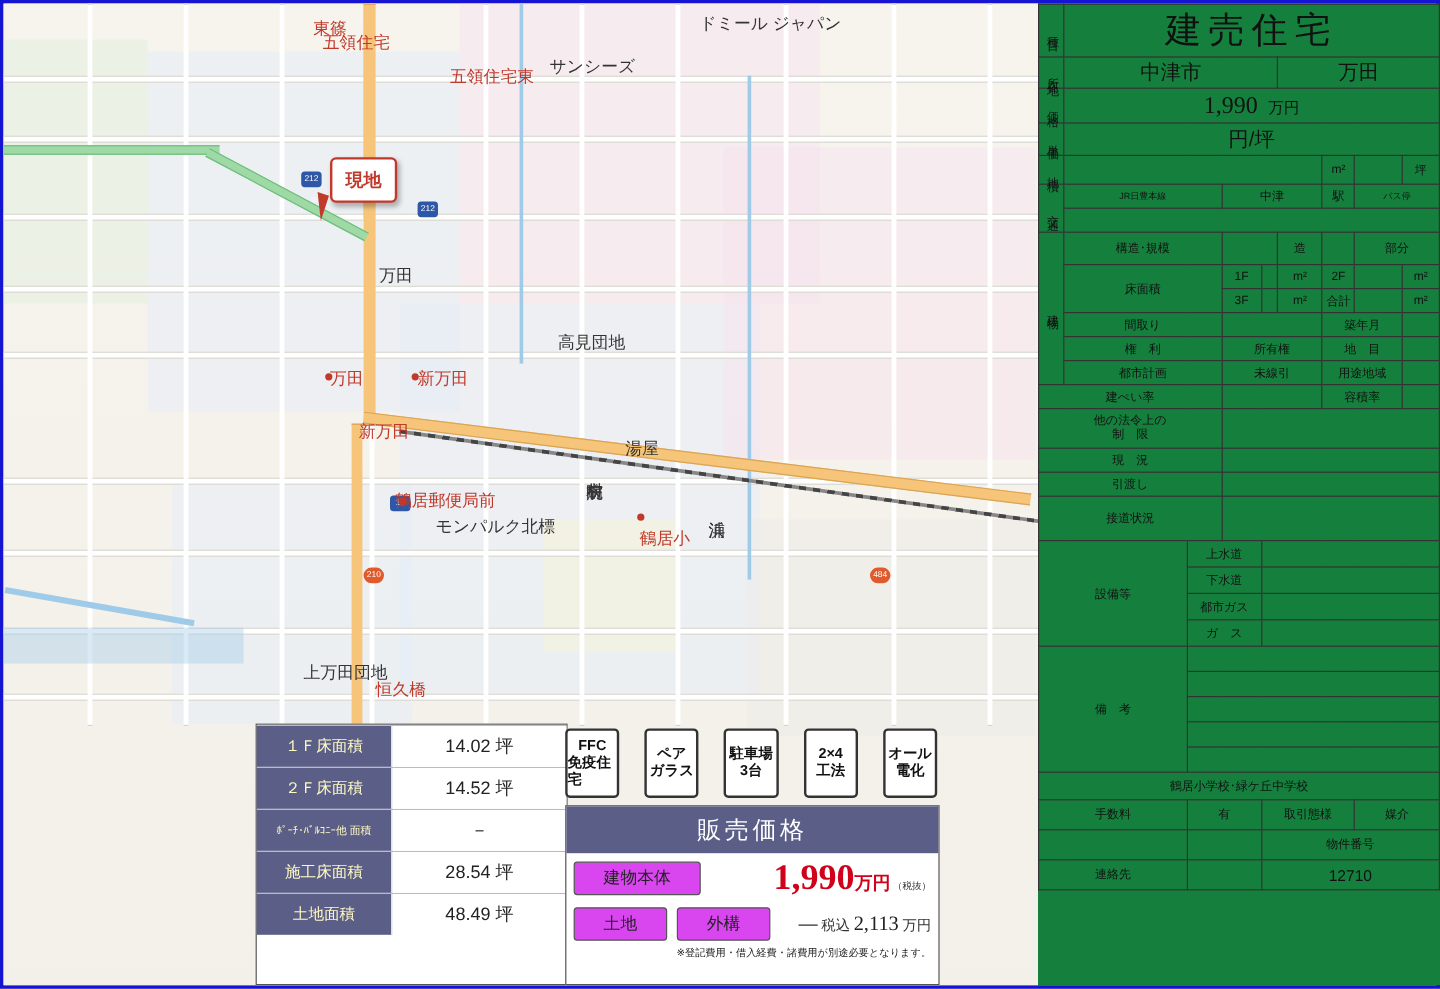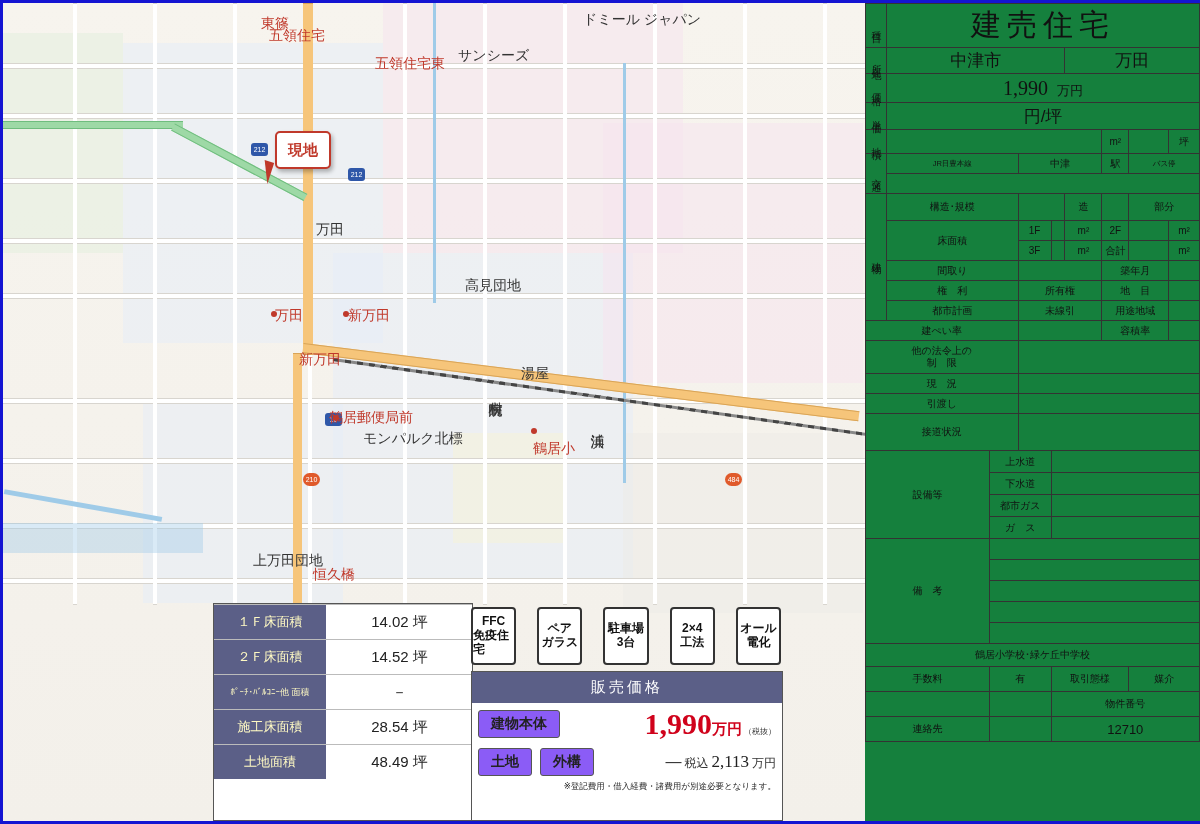--- a/index.html
+++ b/index.html
@@ -58,23 +58,23 @@
   .drow{display:flex;height:34px;border-top:1px solid #bbb;}
   .drow .k{width:112px;background:#5b5f87;color:#fef9c3;display:flex;align-items:center;justify-content:center;
     font-size:13px;border-right:1px solid #fff;}
   .drow .k.small{font-size:9px;}
   .drow .v{flex:1;display:flex;align-items:center;justify-content:center;font-size:15px;color:#222;background:#fff;}
   
   .badges{position:absolute;left:468px;top:604px;width:310px;height:58px;display:flex;gap:21px;}
   .badge{flex:1;border:2px solid #333;border-radius:4px;background:#fff;display:flex;flex-direction:column;
     align-items:center;justify-content:center;font-size:12px;font-weight:bold;line-height:1.15;color:#111;}
   .pricebox{position:absolute;left:468px;top:668px;width:310px;height:148px;background:#fff;border:1px solid #555;}
-  .pricebox .phdr{background:#5b5f87;color:#fff;text-align:center;font-size:15px;padding:6px 0;letter-spacing:3px;}
+  .pricebox .phdr{background:#5b5f87;color:#fff;text-align:center;font-size:20px;padding:6px 0;letter-spacing:3px;}
   .prow{display:flex;align-items:center;height:42px;padding:0 6px;}
-  .pill{border:1px solid #555;border-radius:3px;padding:4px 12px;font-size:14px;color:#222;background:#8b5cf6;font-weight:bold;}
+  .pill{border:1px solid #555;border-radius:3px;padding:4px 24px;font-size:14px;color:#222;background:#d946ef;}
   .bigprice{color:#d0021b;font-size:30px;font-weight:bold;font-family:"Liberation Serif",serif;}
   .bigprice small{font-size:15px;}
   .taxnote{font-size:8px;color:#333;text-align:right;}
   .taxline{font-size:12px;color:#333;}
   .foot{font-size:8.5px;color:#222;padding:2px 6px;}
   
   .right{position:absolute;left:862px;top:0;width:335px;height:818px;background:#15803d;}
   table.t{border-collapse:collapse;width:100%;font-size:10px;color:#111;}
   table.t td{border:1px solid #333;padding:1px 3px;height:17px;vertical-align:middle;}
   .vert{writing-mode:vertical-rl;text-orientation:upright;letter-spacing:3px;text-align:center;font-size:10px;}

